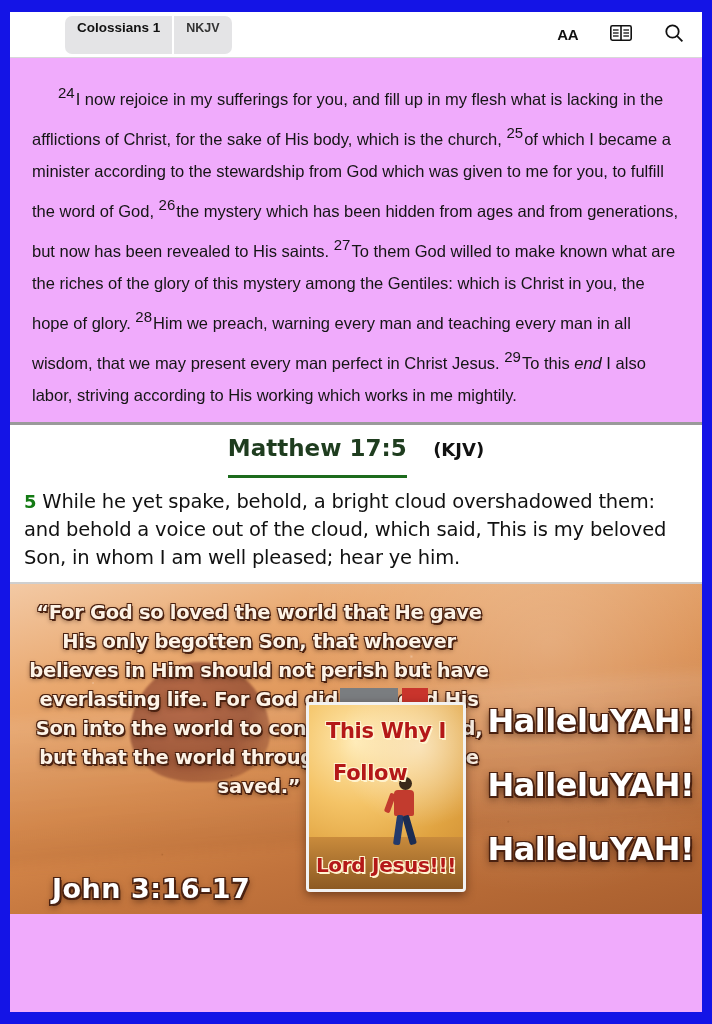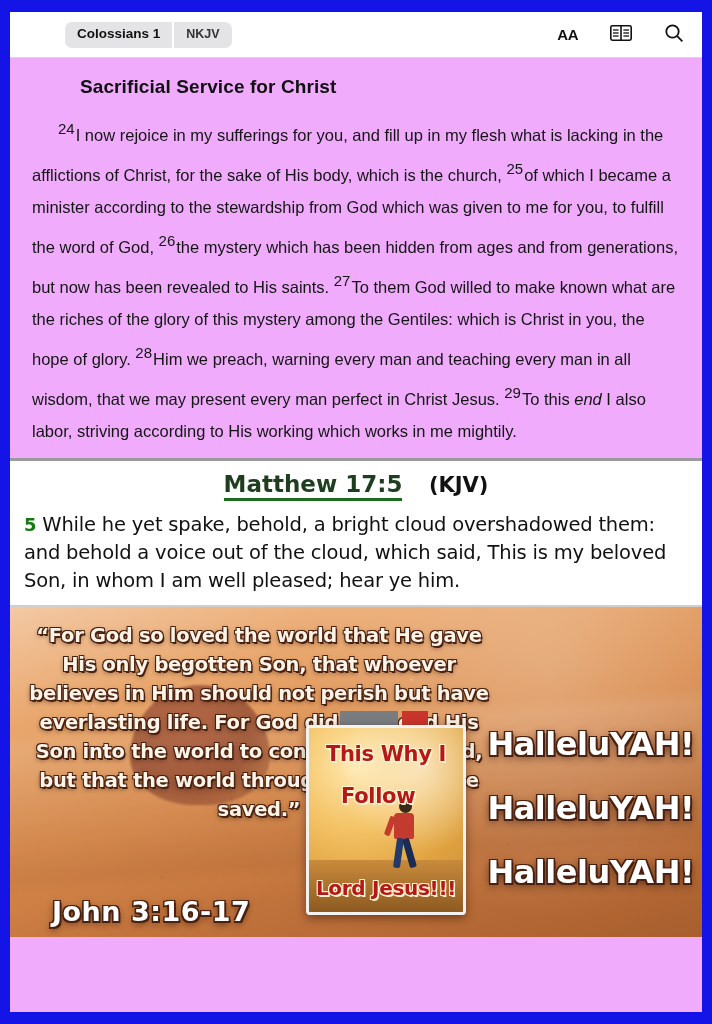--- a/index.html
+++ b/index.html
@@ -37,21 +37,21 @@
     border-radius: 7px 0 0 7px;
     padding: 5px 12px 6px 12px;
     font-size: 13.5px;
     font-weight: bold;
     color: #111;
     line-height: 1.1;
   }
   .ver-pill {
     background: #e4e4e6;
     border-radius: 0 7px 7px 0;
-    padding: 5px 12px 6px 12px;
+    padding: 5px 12px 18px 12px;
     font-size: 12.5px;
     font-weight: bold;
     color: #333;
     margin-left: 2px;
     line-height: 1.2;
   }
   .toolbar-right {
     margin-left: auto;
     display: flex;
     align-items: center;
@@ -104,26 +104,26 @@
     margin: 2px 0 10px 0;
     white-space: nowrap;
   }
   .matt-ref {
     display: inline-block;
     font-family: "DejaVu Sans", sans-serif;
     font-size: 23px;
     font-weight: bold;
     color: #1f3d1f;
     border-bottom: 3px solid #1d6b1d;
-    padding-bottom: 1px;
+    padding-bottom: 14px;
   }
   .matt-ver {
     display: inline-block;
     font-family: "DejaVu Sans", sans-serif;
-    font-size: 21px;
+    font-size: 18px;
     font-weight: bold;
     color: #111;
     margin-left: 22px;
   }
   .matt-text {
     font-family: "DejaVu Sans", sans-serif;
     font-size: 19.5px;
     line-height: 28px;
     color: #111;
     letter-spacing: -0.2px;
@@ -259,21 +259,21 @@
     font-size: 21px;
     color: #b41818;
     letter-spacing: -0.3px;
     text-shadow:
       1.5px 1.5px 0 #fff4cf,
       -1px 1px 0 #fff4cf,
       1px -1px 0 #fff4cf,
       -1px -1px 0 #fff4cf;
   }
   .oc-line.l1 { top: 14px; }
-  .oc-line.l2 { top: 56px; text-align: left; padding-left: 32px; }
+  .oc-line.l2 { top: 56px; text-align: left; padding-left: 24px; }
   .oc-line.l3 { bottom: 12px; font-size: 20px; }
   
   .oc-figure {
     position: absolute;
     right: 36px; top: 72px;
     width: 44px; height: 72px;
   }
   .oc-figure .head {
     position: absolute; left: 16px; top: 0;
     width: 13px; height: 13px; border-radius: 50%;
@@ -341,21 +341,20 @@
         <span class="icon-search">
           <svg width="20" height="20" viewBox="0 0 20 20" aria-hidden="true">
             <circle cx="8.5" cy="8.5" r="6.2" fill="none" stroke="#111" stroke-width="1.8"></circle>
             <line x1="13.2" y1="13.2" x2="18.4" y2="18.4" stroke="#111" stroke-width="1.8"></line>
           </svg>
         </span>
       </div>
     </div>
 
     <div class="scripture">
-      <div class="heading">Sacrificial Service for Christ</div>
       <div class="verse-body">
         <span class="indent"></span><span class="vnum">24</span><span>I now rejoice in my sufferings for you, and fill up in my flesh what is lacking in the afflictions of Christ, for the sake of His body, which is the church,</span>
         <span class="vnum">25</span><span>of which I became a minister according to the stewardship from God which was given to me for you, to fulfill the word of God,</span>
         <span class="vnum">26</span><span>the mystery which has been hidden from ages and from generations, but now has been revealed to His saints.</span>
         <span class="vnum">27</span><span>To them God willed to make known what are the riches of the glory of this mystery among the Gentiles: which is Christ in you, the hope of glory.</span>
         <span class="vnum">28</span><span>Him we preach, warning every man and teaching every man in all wisdom, that we may present every man perfect in Christ Jesus.</span>
         <span class="vnum">29</span><span>To this </span><span class="ital">end</span><span> I also labor, striving according to His working which works in me mightily.</span>
       </div>
     </div>
 

